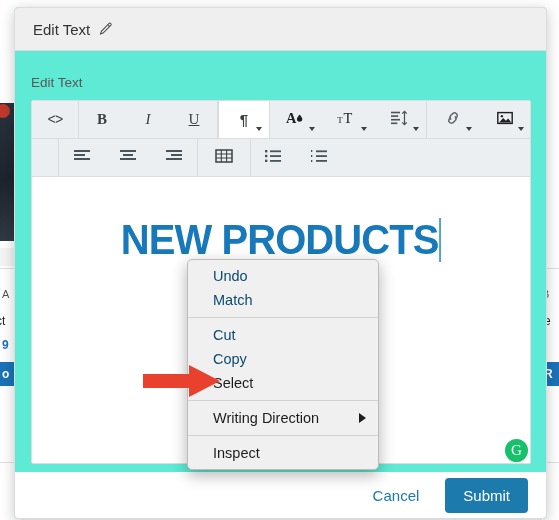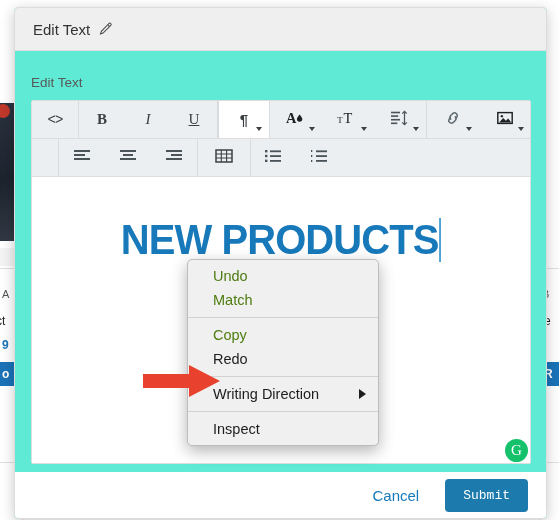--- a/index.html
+++ b/index.html
@@ -237,26 +237,26 @@
     font-size: 15px;
     margin-right: 20px;
     cursor: pointer;
     background: none;
     border: none;
     font-family: "Liberation Sans", sans-serif;
   }
   .btn-submit {
     background: #1c7aac;
     color: #ffffff;
-    font-size: 13px;
+    font-size: 15px;
     border: none;
     border-radius: 4px;
     padding: 9px 18px;
     cursor: pointer;
-    font-family: Liberation Mono, monospace;
+    font-family: Liberation Sans, sans-serif;
   }
 
   .grammarly {
     position: absolute;
     right: 18px;
     bottom: 56px;
     width: 23px;
     height: 23px;
     border-radius: 50%;
     background: #15c26b;
@@ -288,21 +288,21 @@
     font-size: 14.5px;
     color: #1d1d1d;
   }
   .ctx-item {
     padding: 2px 12px 2px 25px;
     line-height: 20px;
     white-space: nowrap;
     cursor: default;
     position: relative;
   }
-  .ctx-item.disabled { color: #4d7c0f; }
+  .ctx-item.disabled { color: #0c4a6e; }
   .ctx-item.selected {
     background: #2a7ff0;
     color: #ffffff;
   }
   .ctx-sep {
     height: 1px;
     background: #d2d2d2;
     margin: 5px 0;
   }
   .ctx-arrow {
@@ -553,22 +553,23 @@
   <div class="modal-footer">
     <button class="btn-cancel">Cancel</button>
     <button class="btn-submit">Submit</button>
   </div>
 </div>
 
 <div class="ctx-menu" id="ctx-menu">
     <div class="ctx-item disabled"><span>Undo</span></div>
     <div class="ctx-item disabled"><span>Match</span></div>
     <div class="ctx-sep"></div>
+    <div class="ctx-item disabled"><span>Cut</span></div>
     <div class="ctx-item disabled"><span>Copy</span></div>
-    <div class="ctx-item"><span>Redo</span></div>
+    <div class="ctx-item"><span>Select</span></div>
     <div class="ctx-sep"></div>
     <div class="ctx-item"><span>Writing Direction</span><i class="ctx-arrow"></i></div>
     <div class="ctx-sep"></div>
     <div class="ctx-item"><span>Inspect</span></div>
   </div>
 
 <div class="red-arrow">
   <svg width="78" height="34" viewBox="0 0 78 34">
     <g>
       <path d="M0 10 h46 v-9 l31 16 -31 16 v-9 H0 z" fill="#e8412e"></path>

